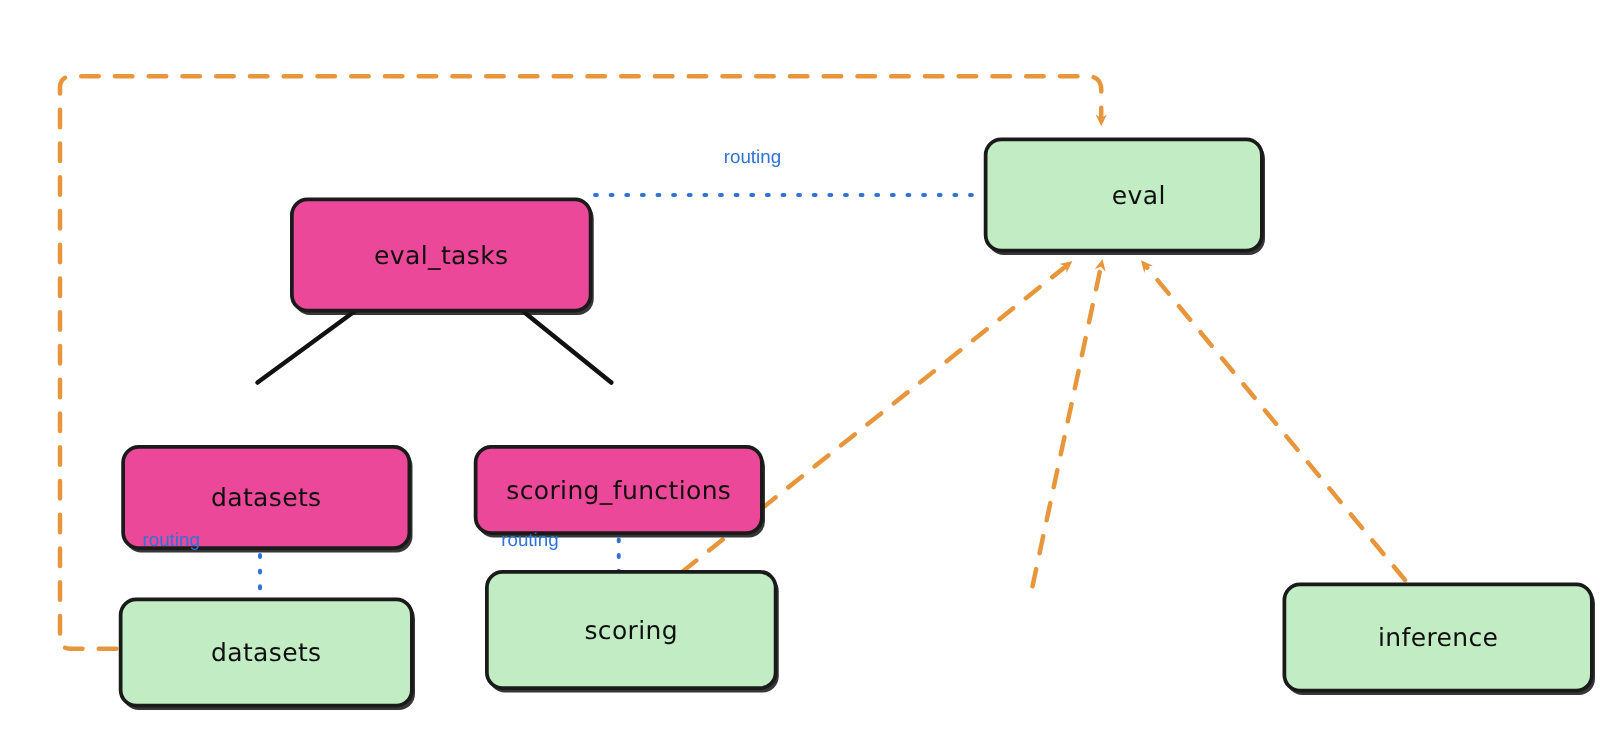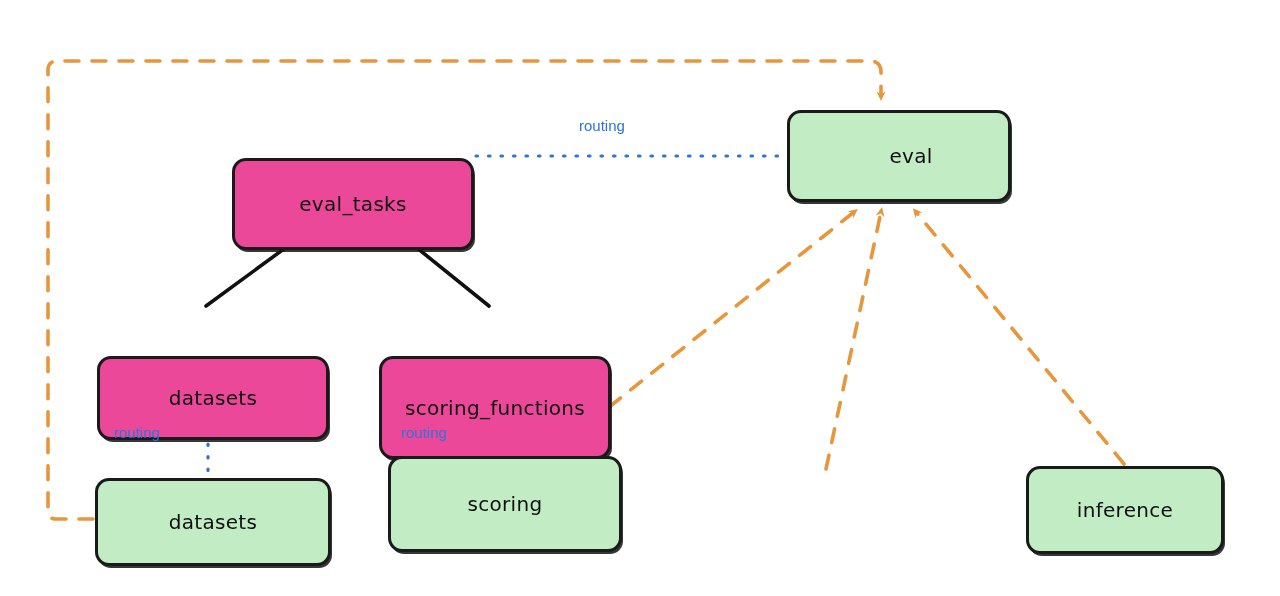--- a/index.html
+++ b/index.html
@@ -87,34 +87,34 @@
   </div>
 
   <div class="node green" style="left:787px; top:110px; width:224px; height:92px;padding-left:24px;">
     <span>eval</span>
   </div>
 
   <div class="node blue" style="left:97px; top:308px; width:232px; height:84px;">
     <span>datasets</span>
   </div>
 
-  <div class="node blue" style="left:379px; top:308px; width:232px; height:103px;">
+  <div class="node blue" style="left:379px; top:308px; width:232px; height:72px;">
     <span>scoring_functions</span>
   </div>
 
   <div class="node green" style="left:95px; top:478px; width:236px; height:88px;">
     <span>datasets</span>
   </div>
 
   <div class="node green" style="left:388px; top:456px; width:234px; height:96px;">
     <span>scoring</span>
   </div>
 
 
-  <div class="node green" style="left:1026px; top:466px; width:198px; height:88px;">
+  <div class="node green" style="left:1026px; top:466px; width:249px; height:88px;">
     <span>inference</span>
   </div>
 
   <div class="edge-label" style="left:579px; top:117px;">routing</div>
 
   <div class="edge-label" style="left:114px; top:424px;">routing</div>
 
   <div class="edge-label" style="left:401px; top:424px;">routing</div>
 
 </div>

